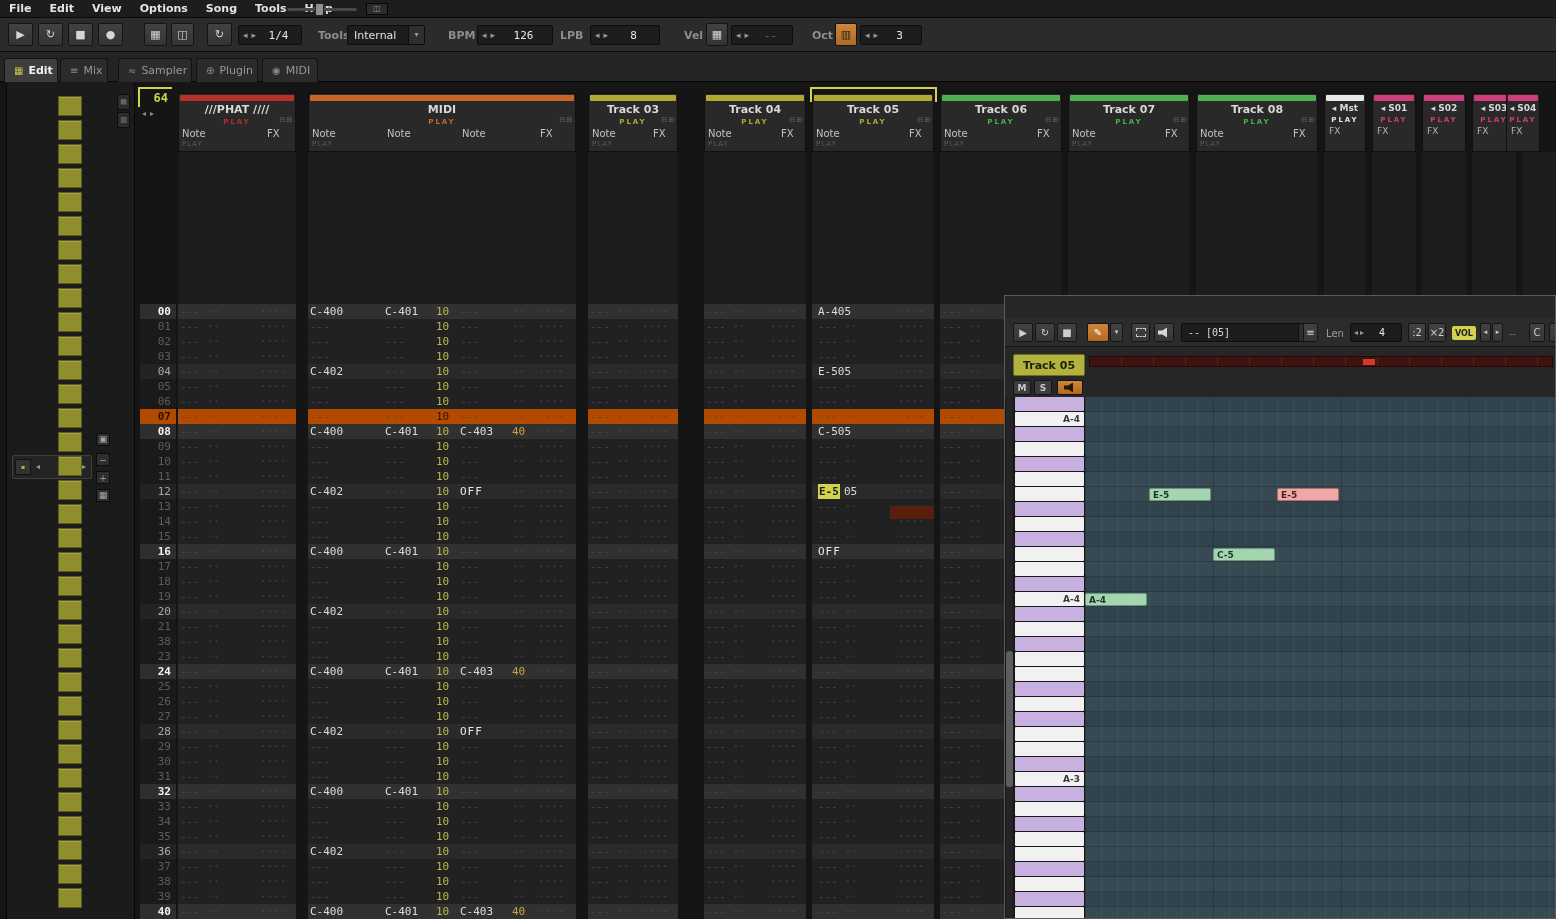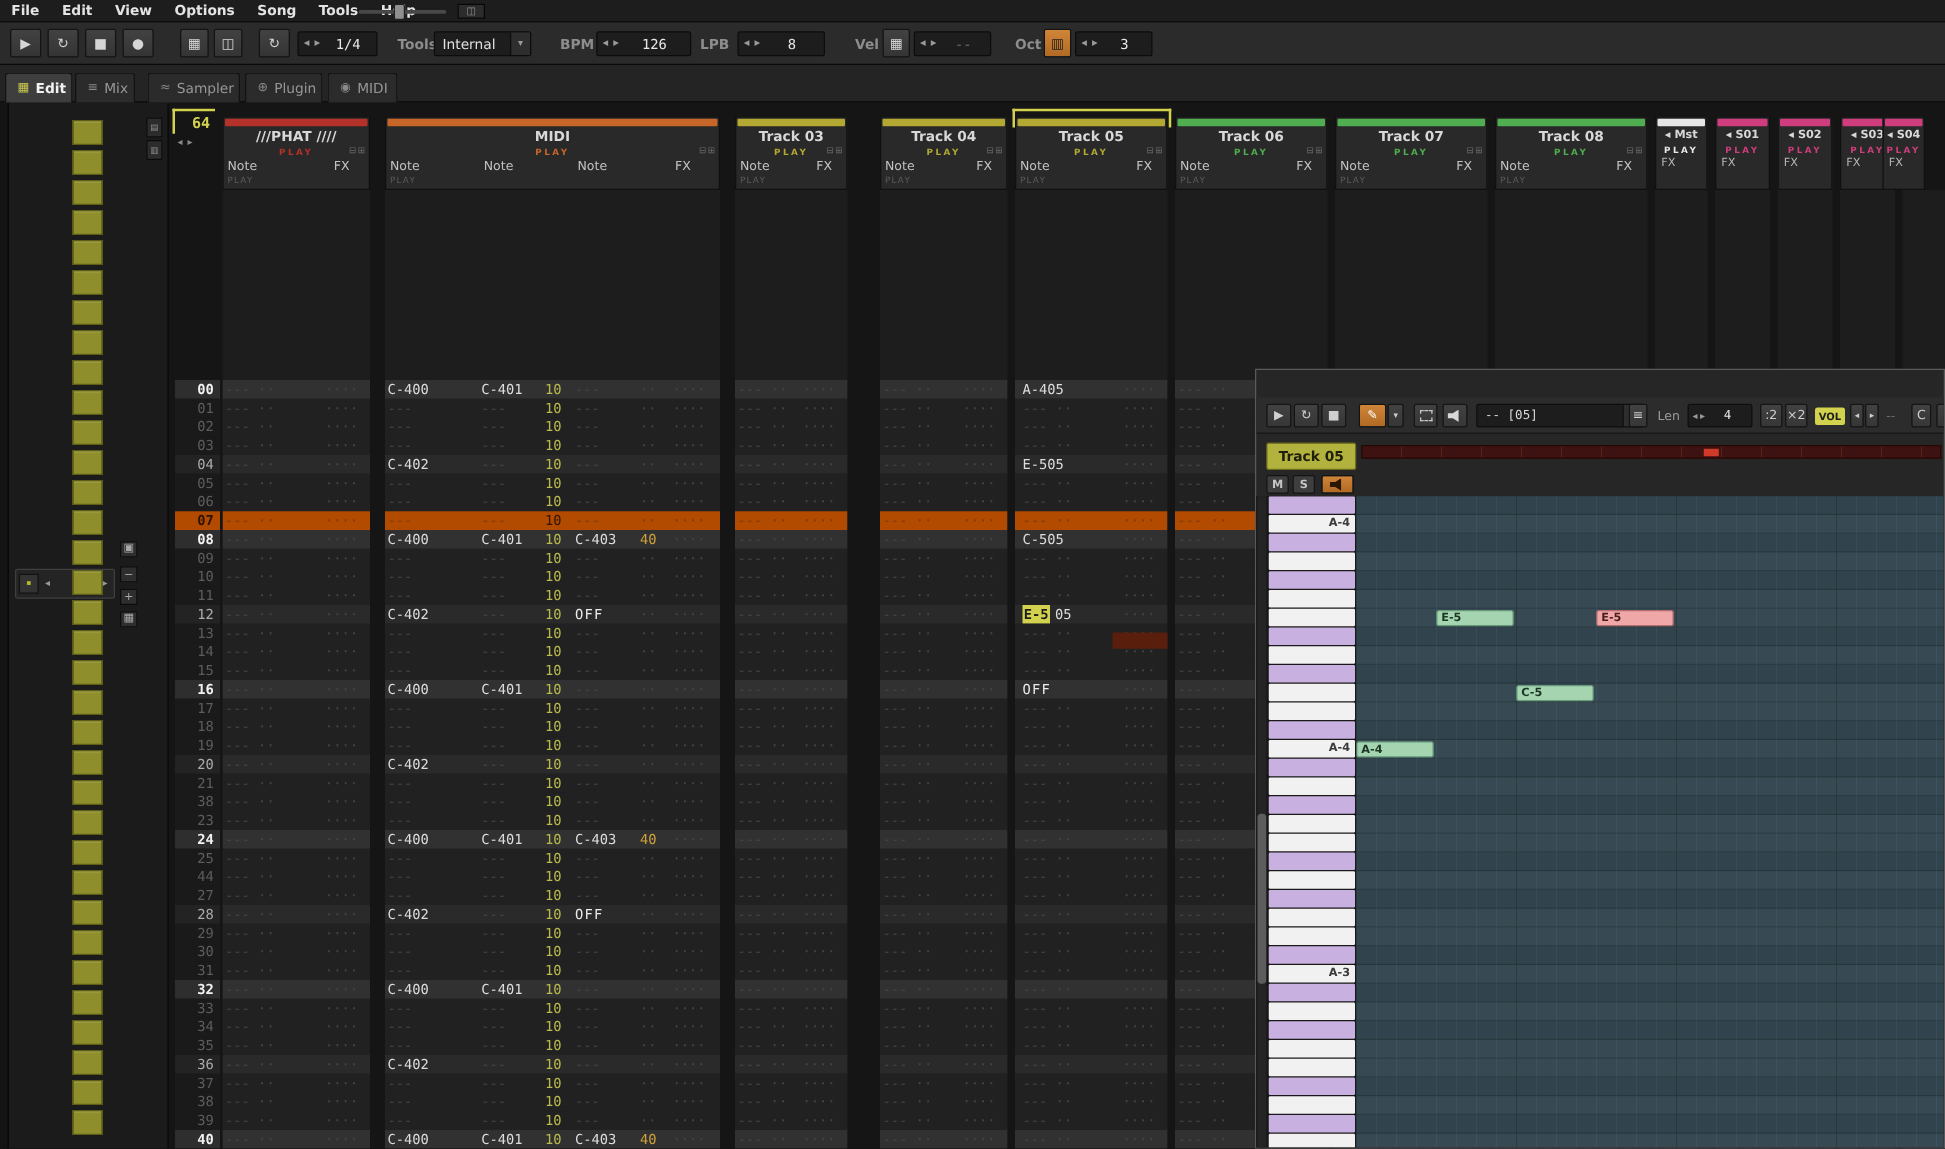--- a/index.html
+++ b/index.html
@@ -284,21 +284,21 @@
       <div class="rnum h8" style="top: 462px;">16</div>
       <div class="rnum h0" style="top: 477px;">17</div>
       <div class="rnum h0" style="top: 492px;">18</div>
       <div class="rnum h0" style="top: 507px;">19</div>
       <div class="rnum h4" style="top: 522px;">20</div>
       <div class="rnum h0" style="top: 537px;">21</div>
       <div class="rnum h0" style="top: 552px;">38</div>
       <div class="rnum h0" style="top: 567px;">23</div>
       <div class="rnum h8" style="top: 582px;">24</div>
       <div class="rnum h0" style="top: 597px;">25</div>
-      <div class="rnum h0" style="top: 612px;">44</div>
+      <div class="rnum h0" style="top: 612px;">26</div>
       <div class="rnum h0" style="top: 627px;">27</div>
       <div class="rnum h4" style="top: 642px;">28</div>
       <div class="rnum h0" style="top: 657px;">29</div>
       <div class="rnum h0" style="top: 672px;">30</div>
       <div class="rnum h0" style="top: 687px;">31</div>
       <div class="rnum h8" style="top: 702px;">32</div>
       <div class="rnum h0" style="top: 717px;">33</div>
       <div class="rnum h0" style="top: 732px;">34</div>
       <div class="rnum h0" style="top: 747px;">35</div>
       <div class="rnum h4" style="top: 762px;">36</div>

